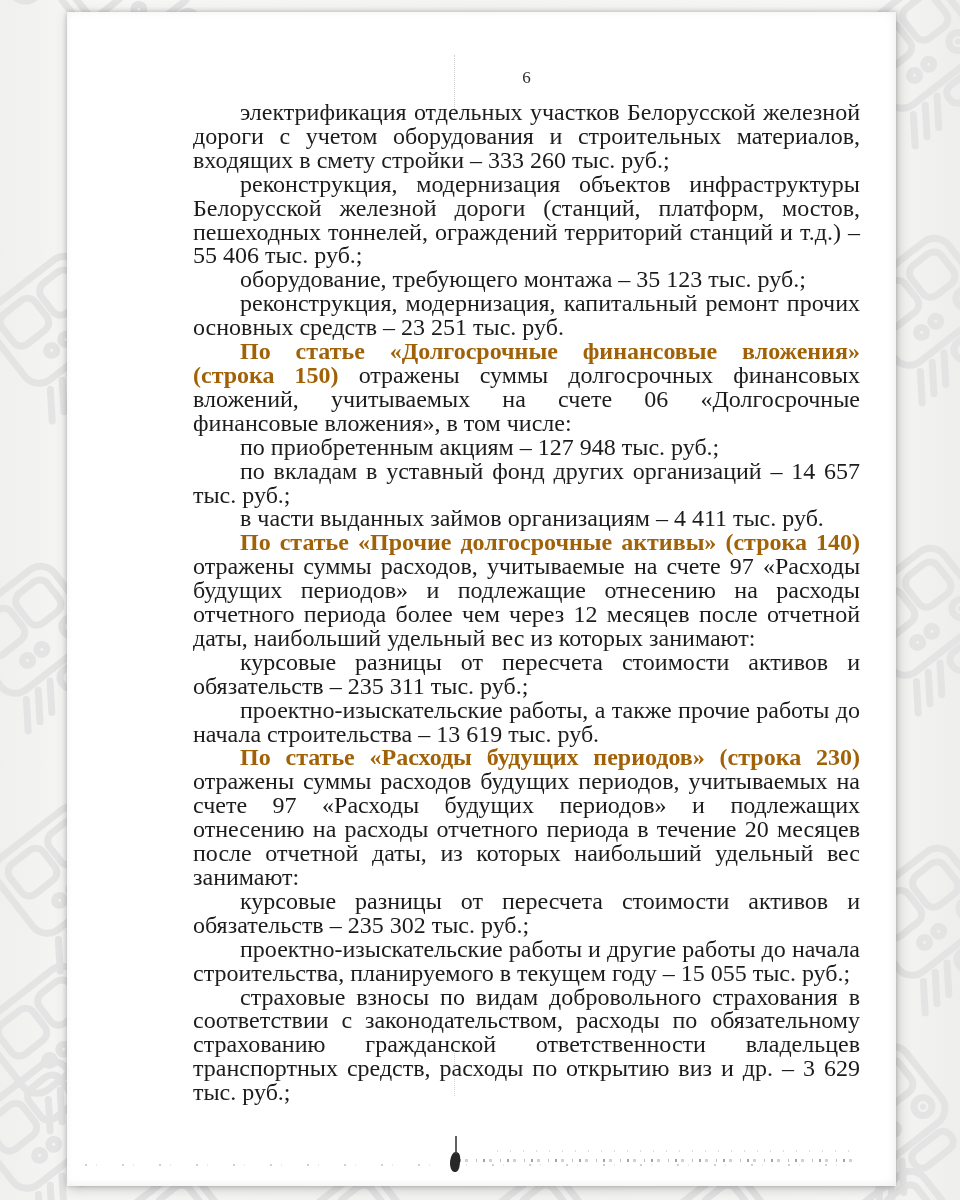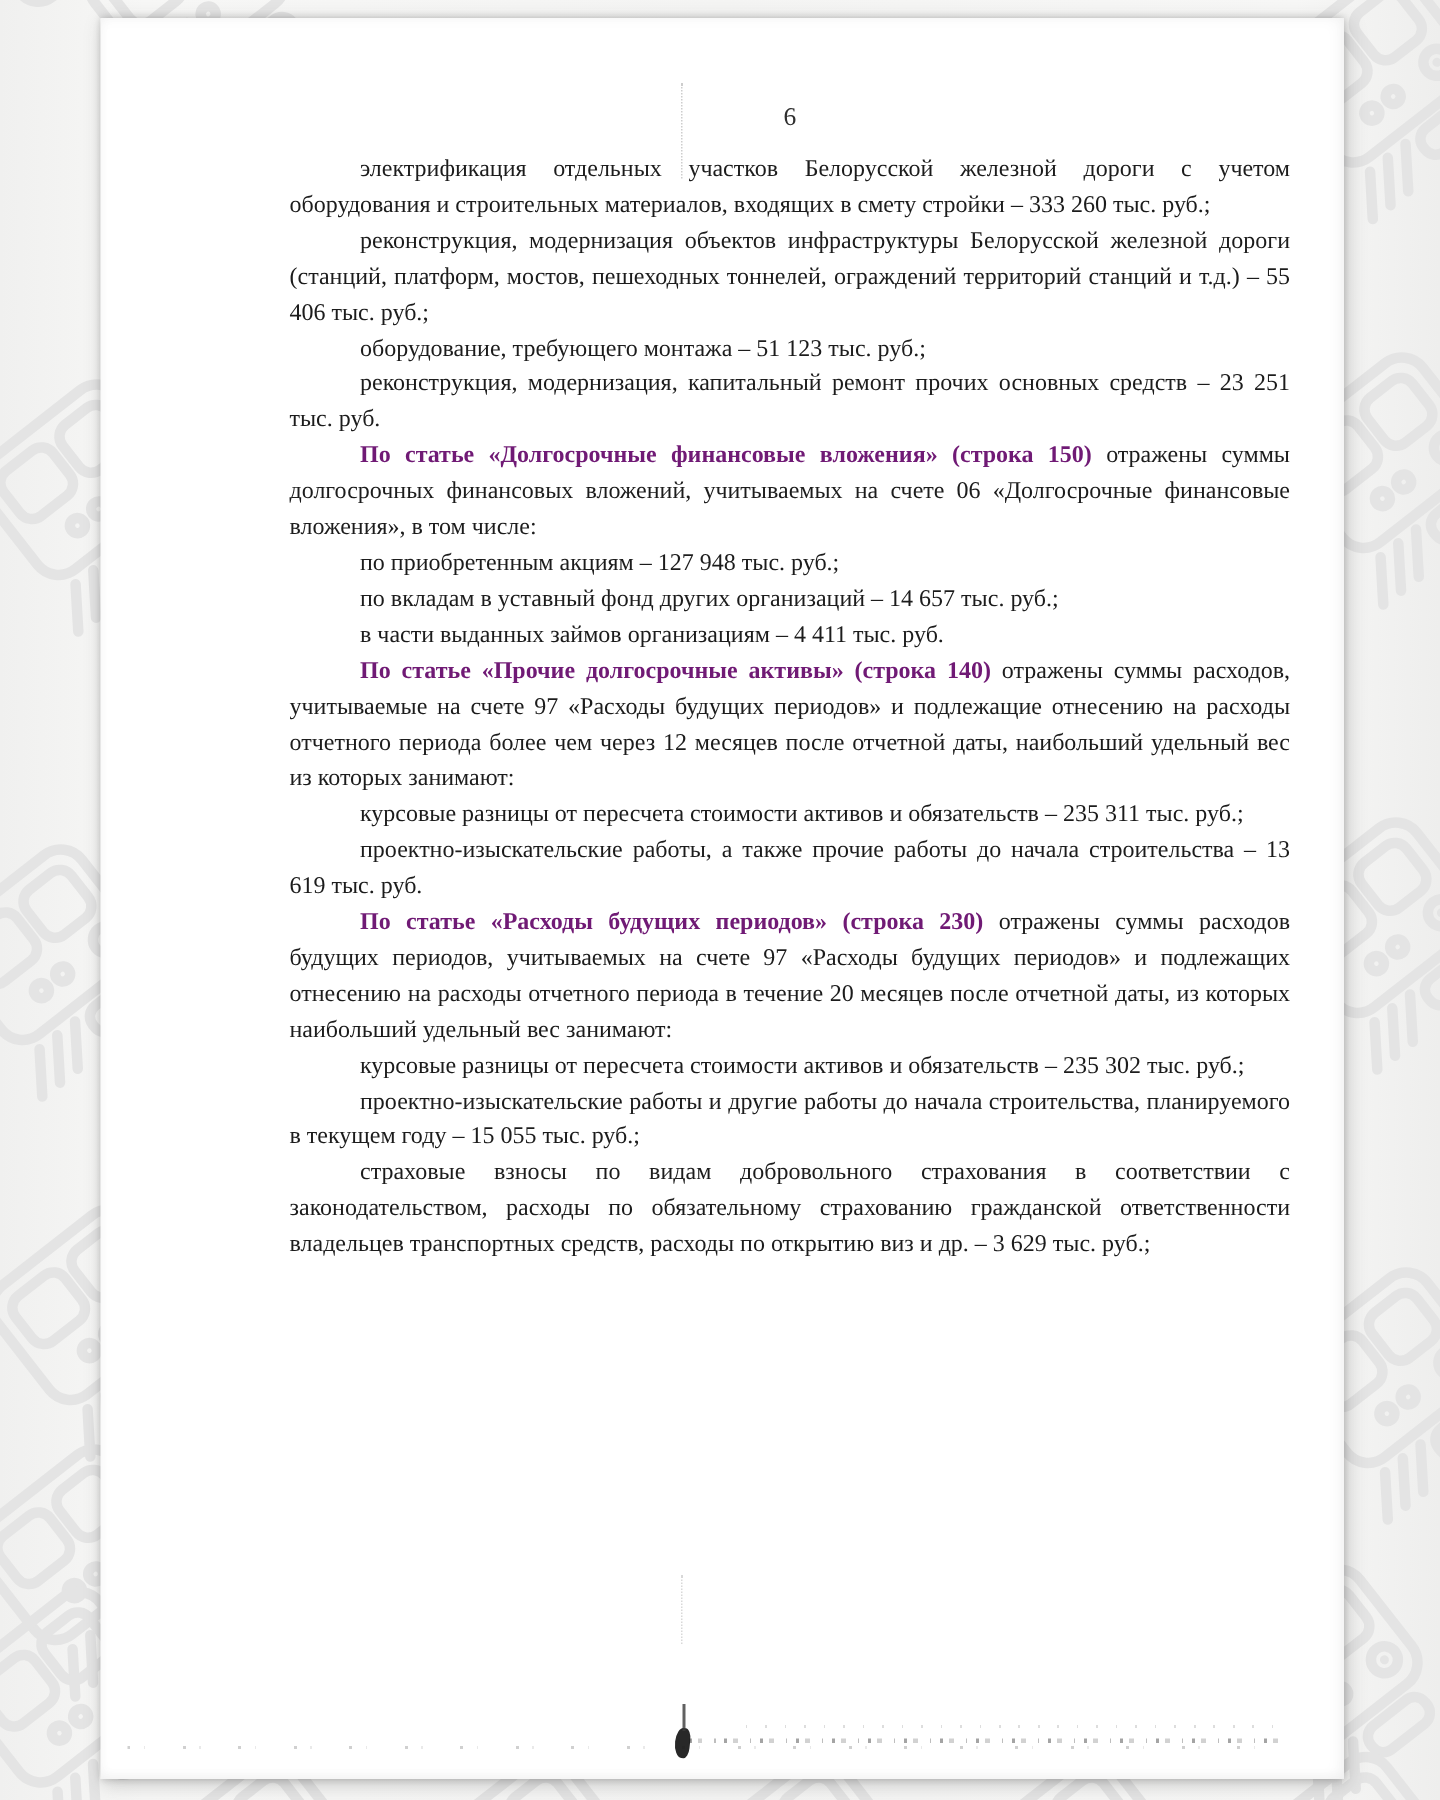--- a/index.html
+++ b/index.html
@@ -37,27 +37,27 @@
   }
   .page-number{
     padding:56px 36px 0 126px;
     text-align:center;
     font-size:17px;
     color:#2e2e2e;
   }
   .content{
     margin-top:13px;
     padding:0 36px 0 126px;
-    font-size:16px;
+    font-size:24px;
     line-height:23.9px;
     color:var(--color-text);
     text-align:justify;
   }
   .para{ text-indent:47px; }
-  .para .lead{ font-weight:bold; color:#701a75; }
+  .para .lead{ font-weight:bold; color:#a16207; }
   
   .artifact{ position:absolute; pointer-events:none; }
   .fold-top{ left:387px; top:43px; height:64px; width:0; border-left:1.5px dotted var(--color-artifact); opacity:.7; }
   .fold-bottom{ left:387px; top:1038px; height:46px; width:0; border-left:1.5px dotted var(--color-artifact); opacity:.55; }
   .noise-a{
     left:18px; top:1152px; width:770px; height:2px; opacity:.38;
     background:repeating-linear-gradient(90deg, rgba(30,30,30,.55) 0 2px, transparent 2px 11px, rgba(30,30,30,.25) 11px 12px, transparent 12px 37px);
   }
   .noise-b{
     left:392px; top:1147px; width:400px; height:3px; opacity:.55;
@@ -153,21 +153,21 @@
 
   <div class="page">
     <div class="page-number">6</div>
 
     <div class="content">
 
         <p class="para"><b class="lead"></b><span>электрификация отдельных участков Белорусской железной дороги с учетом оборудования и строительных материалов, входящих в смету стройки – 333 260 тыс. руб.;</span></p>
 
         <p class="para"><b class="lead"></b><span>реконструкция, модернизация объектов инфраструктуры Белорусской железной дороги (станций, платформ, мостов, пешеходных тоннелей, ограждений территорий станций и т.д.) – 55 406 тыс. руб.;</span></p>
 
-        <p class="para"><b class="lead"></b><span>оборудование, требующего монтажа – 51 123 тыс. руб.;</span></p>
+        <p class="para"><b class="lead"></b><span>оборудование, требующего монтажа – 35 123 тыс. руб.;</span></p>
 
         <p class="para"><b class="lead"></b><span>реконструкция, модернизация, капитальный ремонт прочих основных средств – 23 251 тыс. руб.</span></p>
 
         <p class="para"><b class="lead">По статье «Долгосрочные финансовые вложения» (строка 150)</b><span> отражены суммы долгосрочных финансовых вложений, учитываемых на счете 06 «Долгосрочные финансовые вложения», в том числе:</span></p>
 
         <p class="para"><b class="lead"></b><span>по приобретенным акциям – 127 948 тыс. руб.;</span></p>
 
         <p class="para"><b class="lead"></b><span>по вкладам в уставный фонд других организаций – 14 657 тыс. руб.;</span></p>
 
         <p class="para"><b class="lead"></b><span>в части выданных займов организациям – 4 411 тыс. руб.</span></p>

